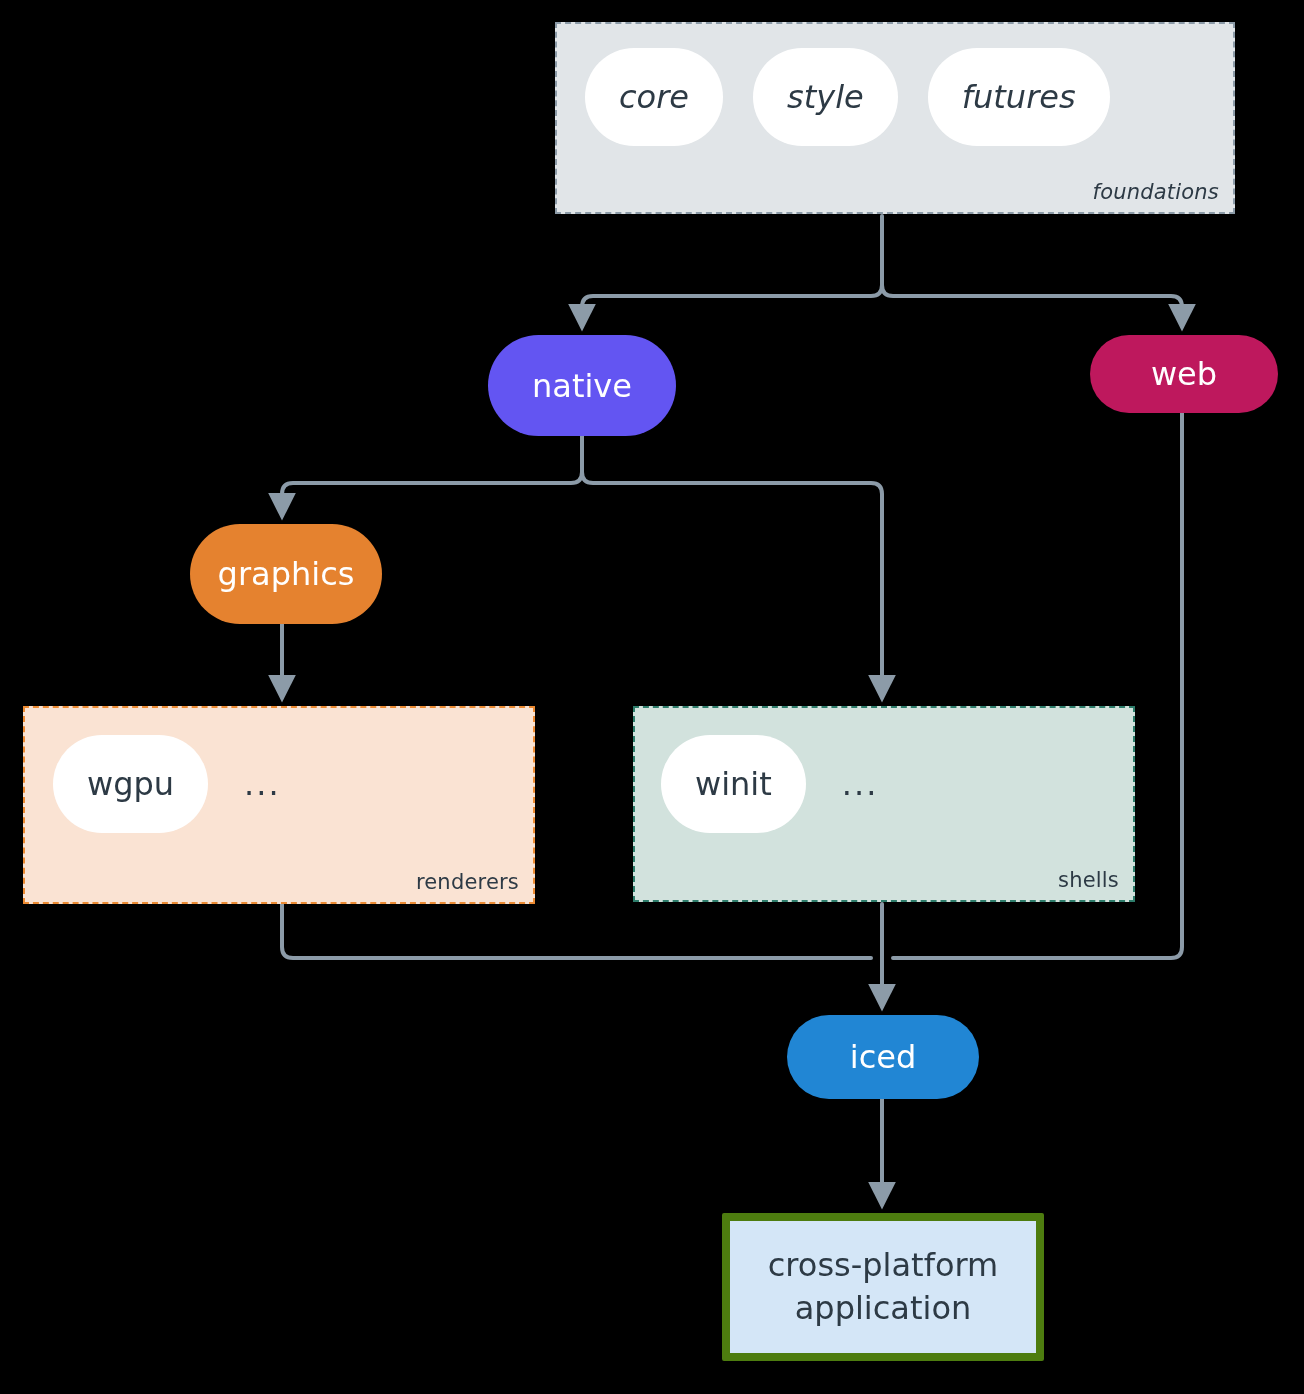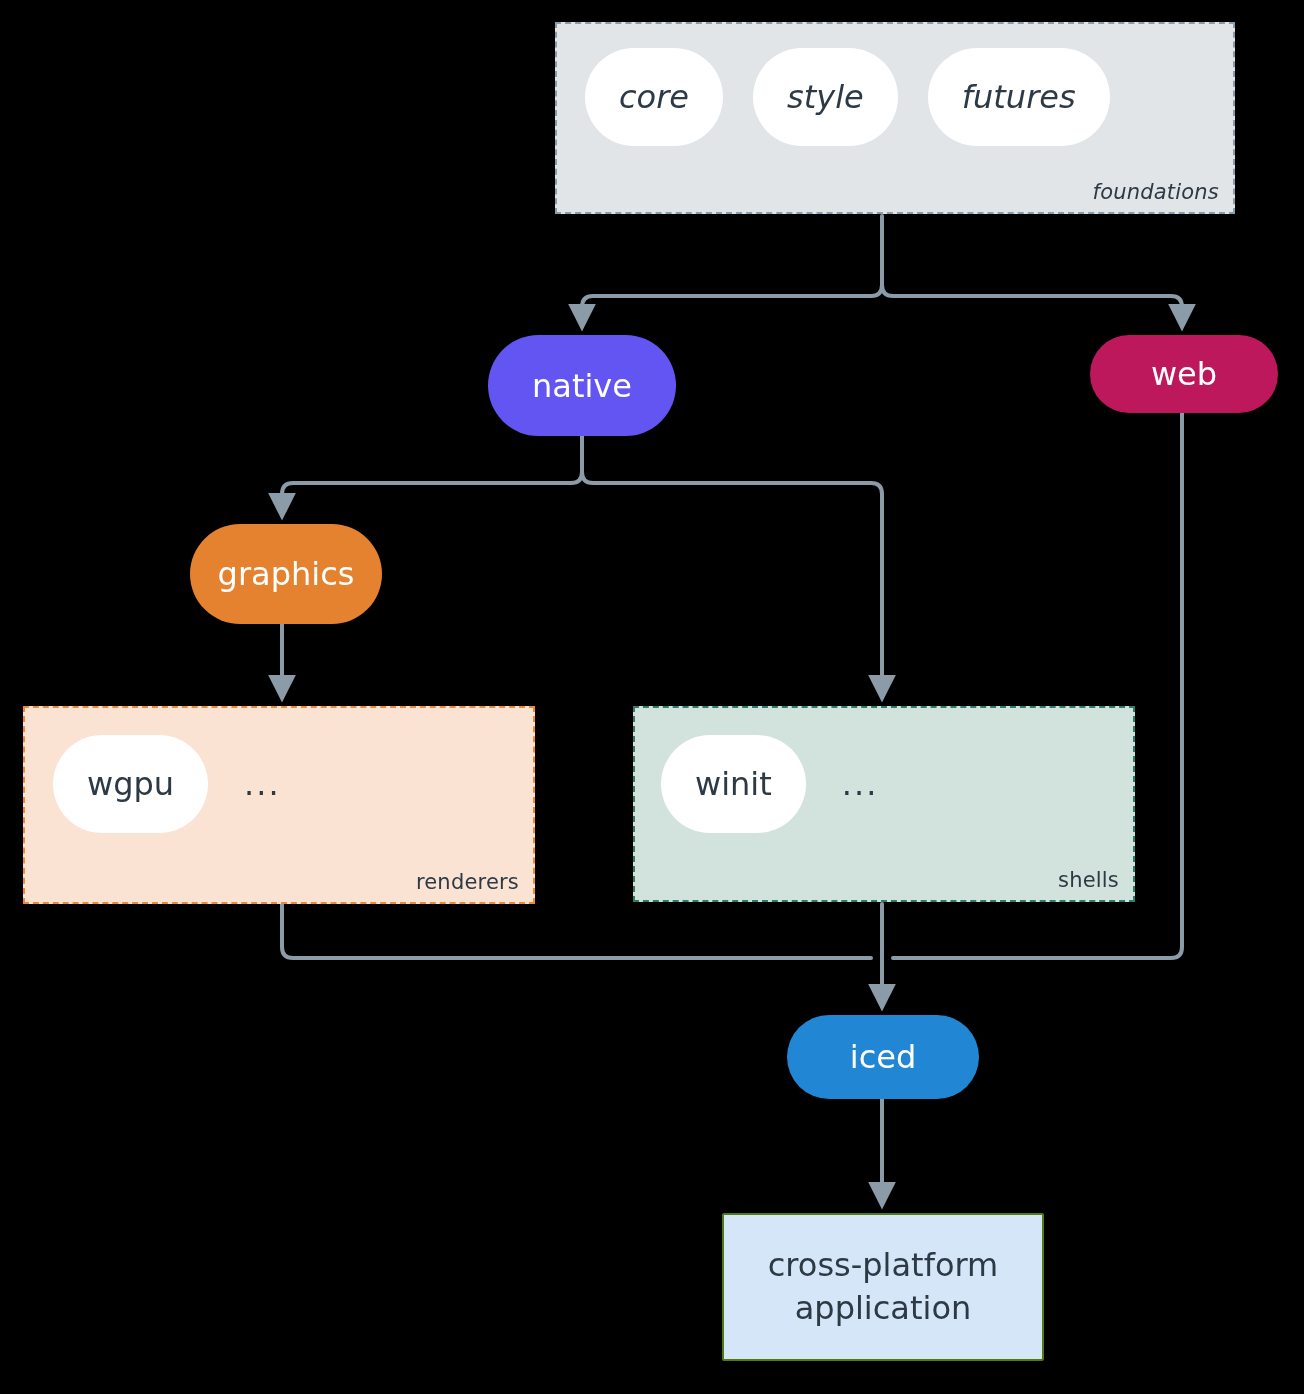--- a/index.html
+++ b/index.html
@@ -139,21 +139,21 @@
     left: 190px; top: 524px; width: 192px; height: 100px;
     background: #E5822F;
   }
   #node-iced {
     left: 787px; top: 1015px; width: 192px; height: 84px;
     background: #2186D4;
   }
   #node-application {
     left: 722px; top: 1213px; width: 322px; height: 148px;
     background: #D4E6F7;
-    border: 2px solid #4d7c0f;
+    border: 8px solid #4d7c0f;
     border-radius: 2px;
     color: #2D3A45;
     flex-direction: column;
     line-height: 1.35;
     text-align: center;
   }
 </style>
 </head>
 <body>
 

